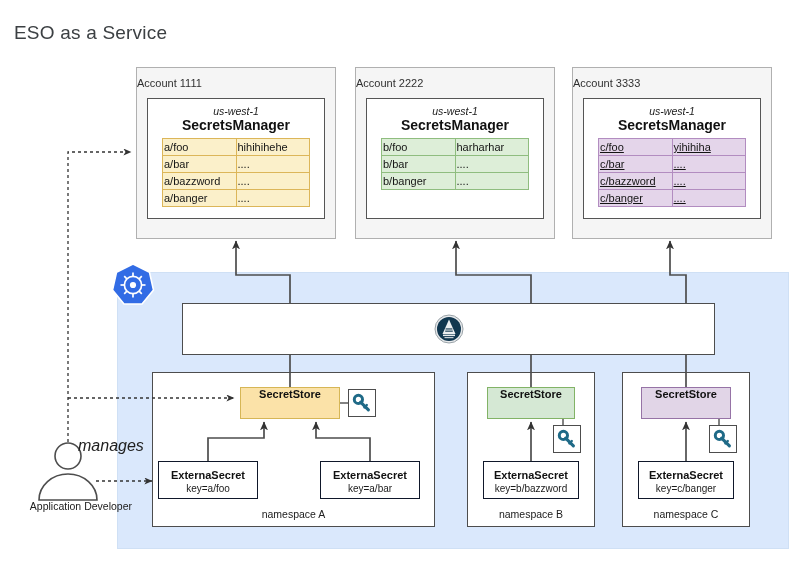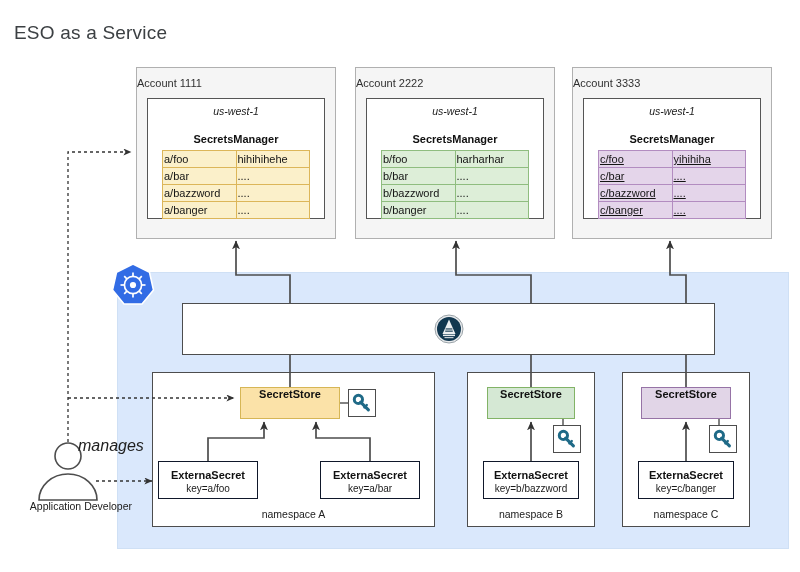--- a/index.html
+++ b/index.html
@@ -62,23 +62,23 @@
     box-sizing: border-box;
   }
   .region-name {
     margin-top: 6px;
     text-align: center;
     font-size: 10.5px;
     font-style: italic;
     color: #202020;
   }
   .region-svc {
-    margin-top: 16px;
+    margin-top: 0;
     text-align: center;
-    font-size: 11px;
+    font-size: 14px;
     font-weight: bold;
     color: #111111;
   }
   table.secrets {
     margin: 5px auto 0 auto;
     border-collapse: collapse;
     width: 148px;
     table-layout: fixed;
   }
   table.secrets td {
@@ -258,24 +258,20 @@
       <div class="region-name">us-west-1</div>
       <div class="region-svc">SecretsManager</div>
       <table class="secrets tbl-green">
         <tbody>
             <tr>
           <td>b/foo</td>
           <td>harharhar</td>
         </tr>
         <tr>
           <td>b/bar</td>
-          <td>....</td>
-        </tr>
-        <tr>
-          <td>b/bazzword</td>
           <td>....</td>
         </tr>
         <tr>
           <td>b/banger</td>
           <td>....</td>
         </tr>
       </tbody>
         </table>
     </div>
   </div>

